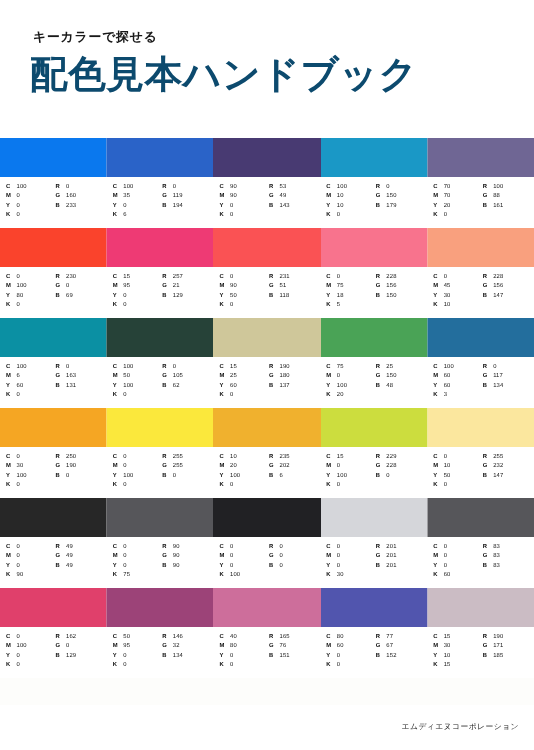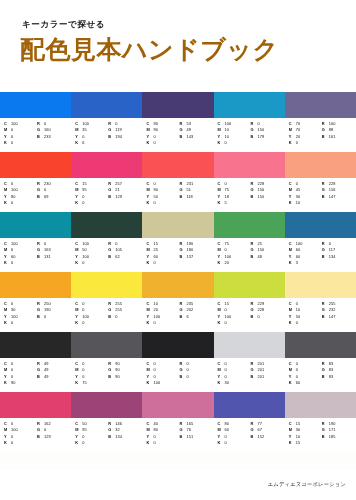--- a/index.html
+++ b/index.html
@@ -27,21 +27,21 @@
     letter-spacing:.6px;
     font-weight:bold;
     color:#181818;
     white-space:nowrap;
   }
   .title{
     position:absolute;left:20px;top:33px;
     font-size:25px;
     letter-spacing:.5px;
     font-weight:bold;
-    color:#a16207;
+    color:#0c4a6e;
     white-space:nowrap;
   }
   
   .grid{
     position:absolute;left:0;top:92px;
     width:356px;
   }
   .band{
     width:356px;
     display:flex;

